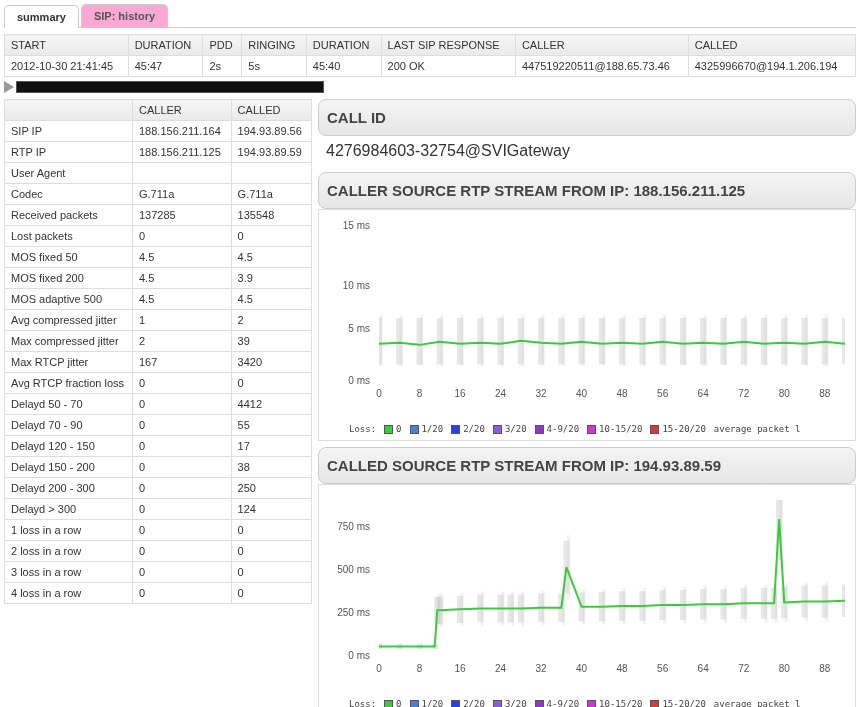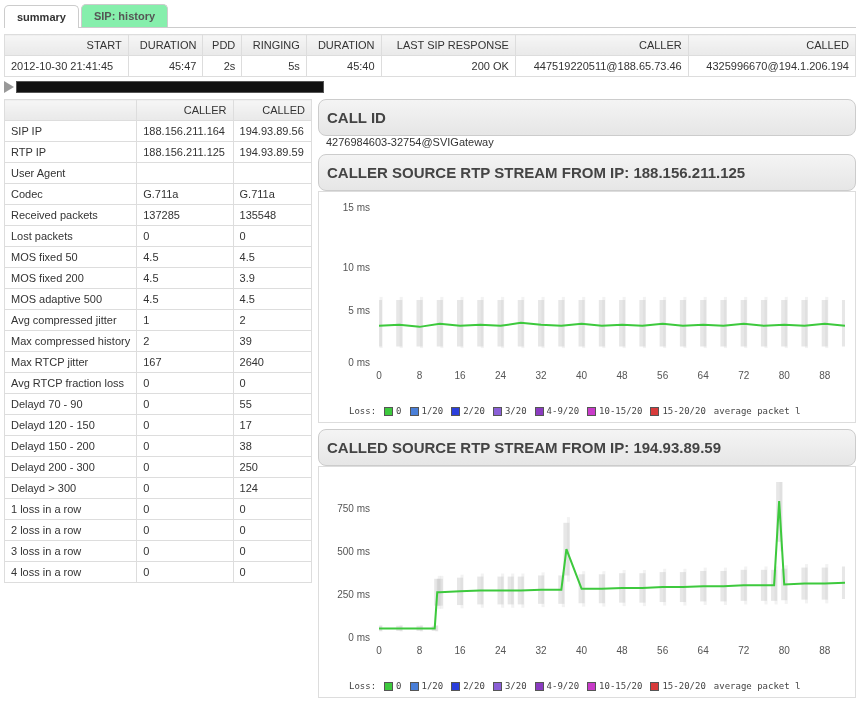--- a/index.html
+++ b/index.html
@@ -1,34 +1,34 @@
 <!DOCTYPE html>
 <html><head>
 <meta charset="utf-8">
 <style>
 * { box-sizing: border-box; margin: 0; padding: 0; }
 body { font-family: Verdana, Arial, sans-serif; font-size: 11px; color: #333; background: #fff; }
 .container { width: 860px; padding: 4px; }
 .tabs { display: flex; border-bottom: 1px solid #ccc; margin-bottom: 6px; }
-.tab { padding: 5px 12px; border: 1px solid #ccc; border-bottom: none; border-top-left-radius: 5px; border-top-right-radius: 5px; margin-right: 2px; background: #86efac; cursor: pointer; font-size: 11px; color: #555; font-weight: bold; }
+.tab { padding: 5px 12px; border: 1px solid #ccc; border-bottom: none; border-top-left-radius: 5px; border-top-right-radius: 5px; margin-right: 2px; background: #f9a8d4; cursor: pointer; font-size: 11px; color: #555; font-weight: bold; }
 .tab.active { background: #fff; color: #333; position: relative; top: 1px; }
 table { border-collapse: collapse; width: 100%; }
 th, td { border: 1px solid #ddd; padding: 4px 6px; font-size: 11px; text-align: left; white-space: nowrap; }
-th { background: linear-gradient(#f6f6f6,#e9e9e9); text-align: right; font-weight: normal; color: #333; }
+th { background: linear-gradient(#f6f6f6,#e9e9e9); text-align: left; font-weight: normal; color: #333; }
 .summary-table { margin-bottom: 4px; }
-.summary-table td { text-align: right; }
+.summary-table td { text-align: left; }
 .summary-table td:first-child { text-align: left; }
 .player { display: flex; align-items: center; margin-bottom: 6px; }
 .play-btn { width: 0; height: 0; border-top: 6px solid transparent; border-bottom: 6px solid transparent; border-left: 10px solid #999; margin-right: 2px; cursor: pointer; }
 .track { flex: 0 0 auto; height: 12px; width: 308px; background: #111; border: 1px solid #555; }
 .columns { display: flex; gap: 6px; }
 .left-col { width: 308px; flex: 0 0 auto; }
 .right-col { flex: 1; display: flex; flex-direction: column; gap: 6px; }
 .panel-header { background: linear-gradient(#f4f4f4,#e6e6e6); border: 1px solid #ccc; padding: 9px 8px; font-size: 15px; font-weight: bold; color: #444; border-radius: 8px; }
-.panel-value { padding: 0 8px; font-size: 11px; color: #333; }
+.panel-value { padding: 6px 8px; font-size: 16px; color: #333; }
 .chart-box { border: 1px solid #ddd; height: 232px; position: relative; background: #fff; }
 .chart-area { position: absolute; left: 60px; right: 10px; top: 15px; bottom: 60px; }
 .y-labels { position: absolute; left: 0; top: 15px; bottom: 60px; width: 55px; }
 .y-lbl { position: absolute; right: 4px; font-size: 10px; color: #555; transform: translateY(-50%); }
 .x-labels { position: absolute; left: 60px; right: 10px; bottom: 38px; height: 14px; }
 .x-lbl { position: absolute; font-size: 10px; color: #555; transform: translateX(-50%); }
 .legend { position: absolute; left: 30px; right: 10px; bottom: 6px; display: flex; gap: 8px; align-items: center; font-size: 9px; color: #444; flex-wrap: nowrap; overflow: hidden; font-family: monospace; }
 .legend-item { display: flex; align-items: center; gap: 3px; white-space: nowrap; }
 .swatch { width: 9px; height: 9px; border: 1px solid #555; }
 .metrics-table th:first-child { width: 128px; }
@@ -131,33 +131,38 @@
               <td>MOS adaptive 500</td>
               <td>4.5</td>
               <td>4.5</td>
             </tr>
             <tr>
               <td>Avg compressed jitter</td>
               <td>1</td>
               <td>2</td>
             </tr>
             <tr>
-              <td>Max compressed history</td>
+              <td>Max compressed jitter</td>
               <td>2</td>
               <td>39</td>
             </tr>
             <tr>
               <td>Max RTCP jitter</td>
               <td>167</td>
-              <td>2640</td>
+              <td>3420</td>
             </tr>
             <tr>
               <td>Avg RTCP fraction loss</td>
               <td>0</td>
               <td>0</td>
+            </tr>
+            <tr>
+              <td>Delayd 50 - 70</td>
+              <td>0</td>
+              <td>4412</td>
             </tr>
             <tr>
               <td>Delayd 70 - 90</td>
               <td>0</td>
               <td>55</td>
             </tr>
             <tr>
               <td>Delayd 120 - 150</td>
               <td>0</td>
               <td>17</td>

